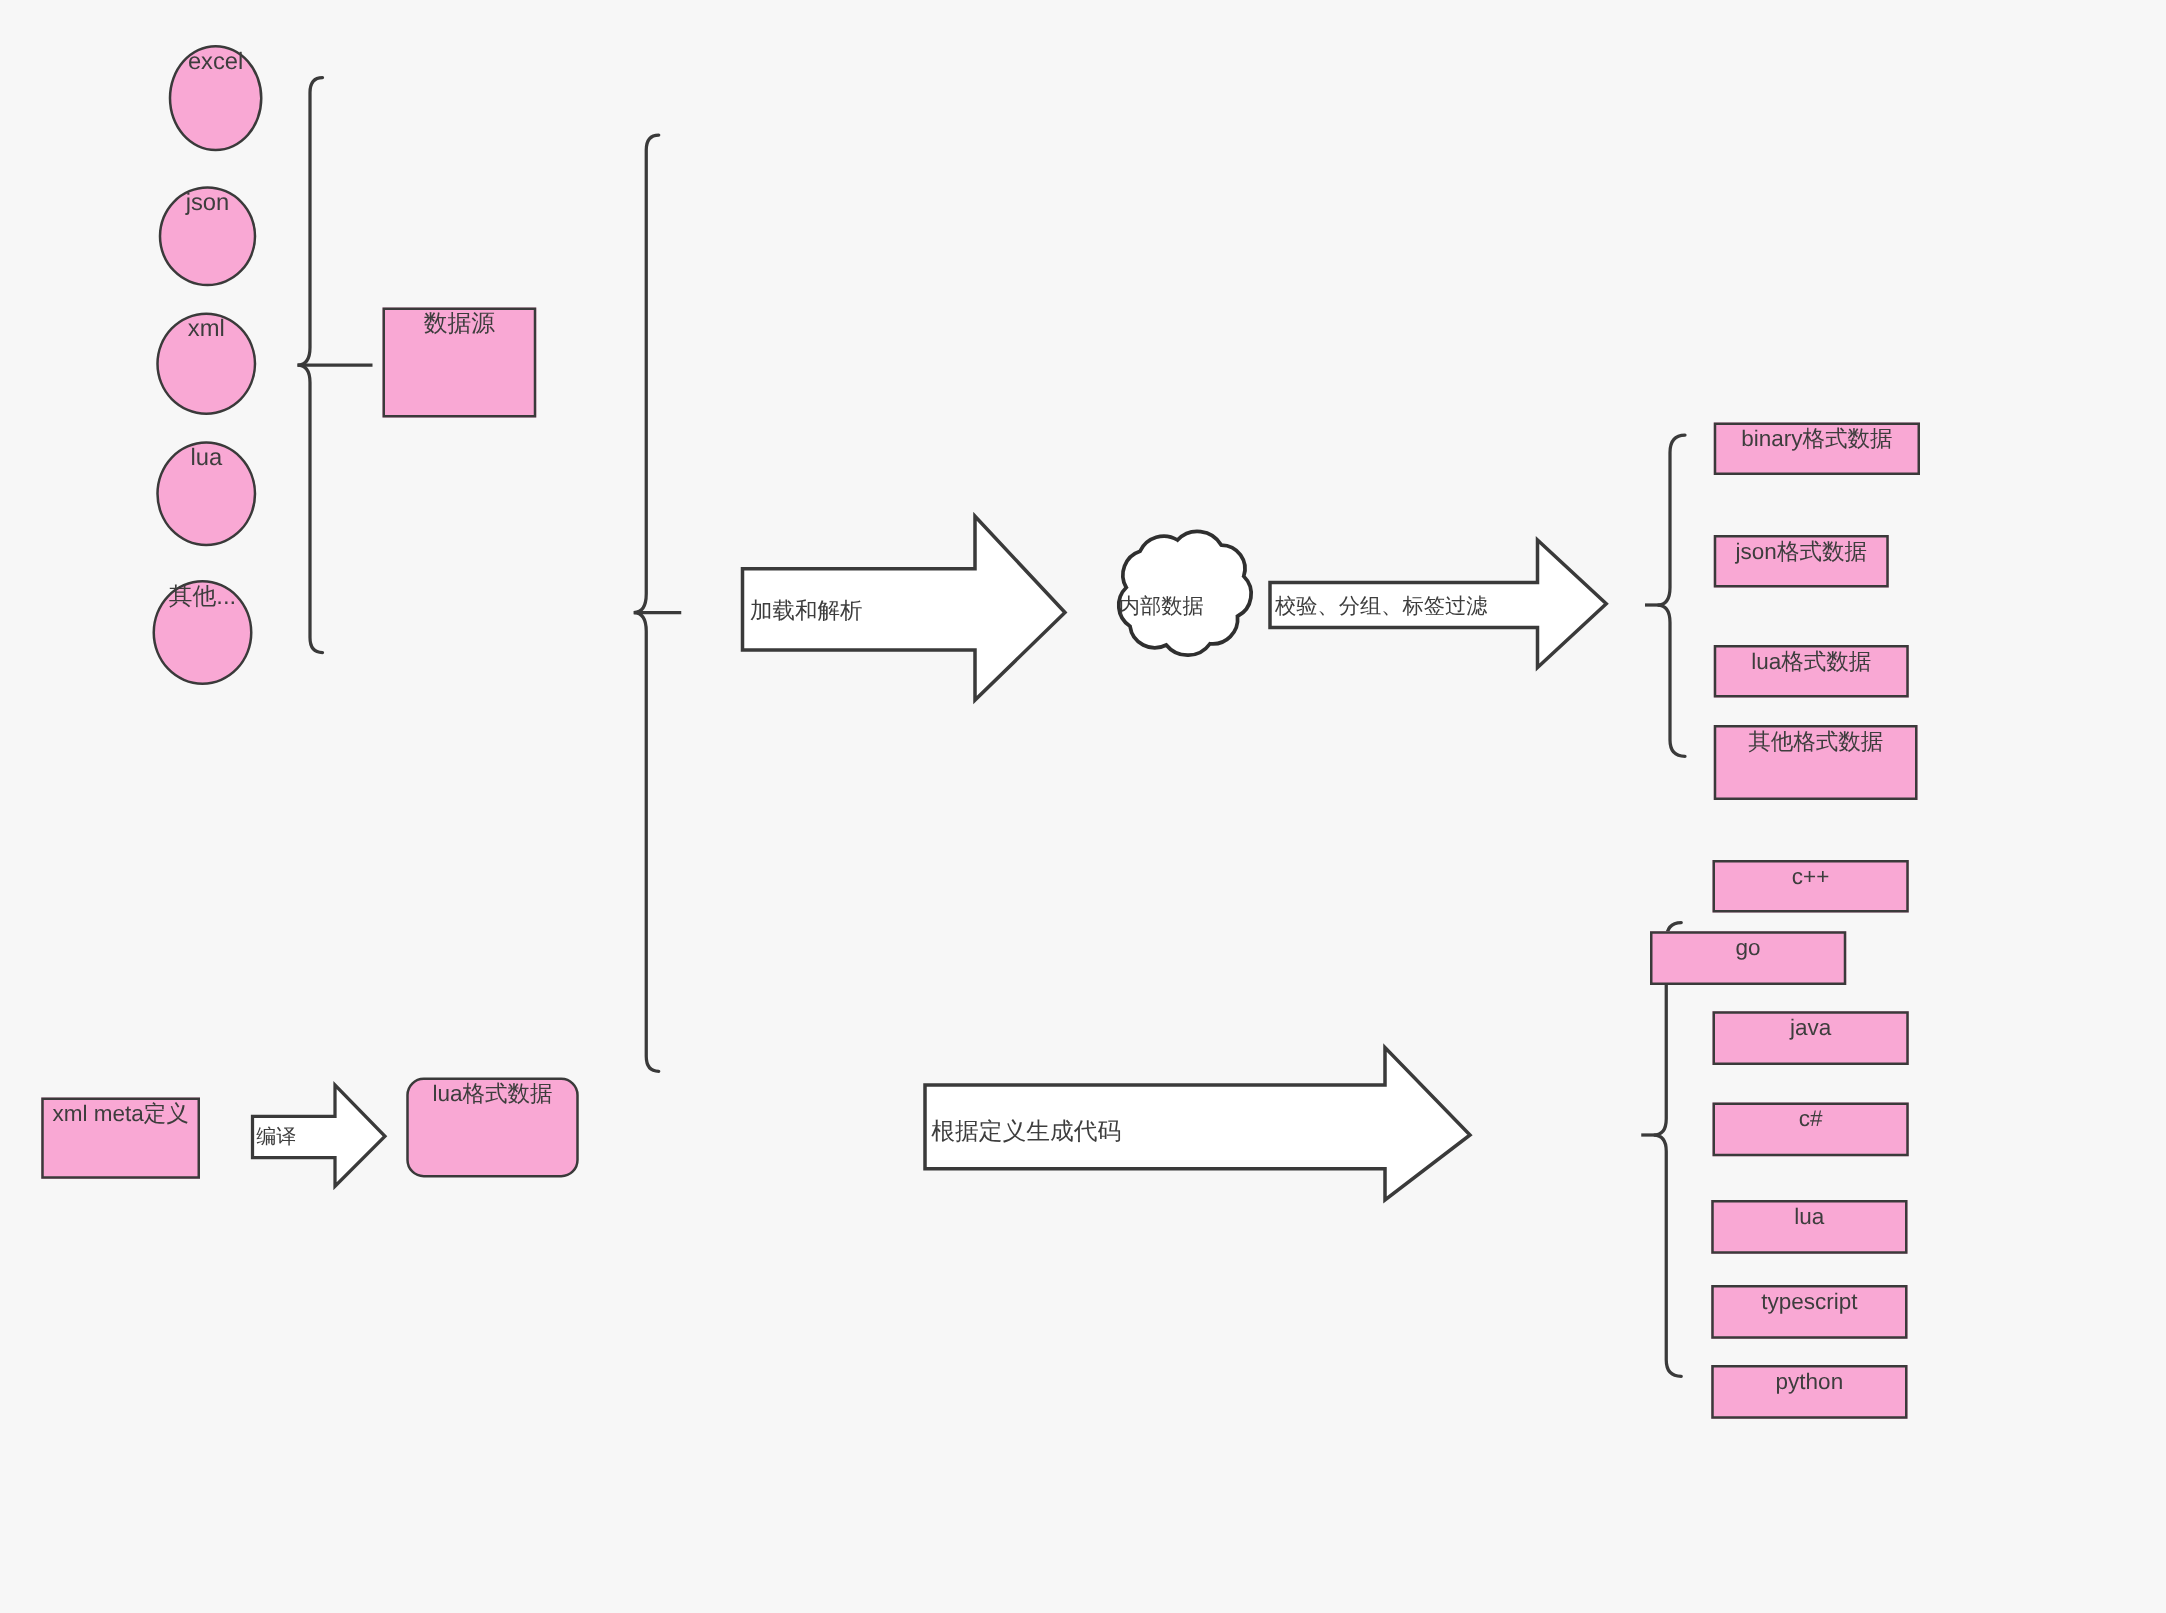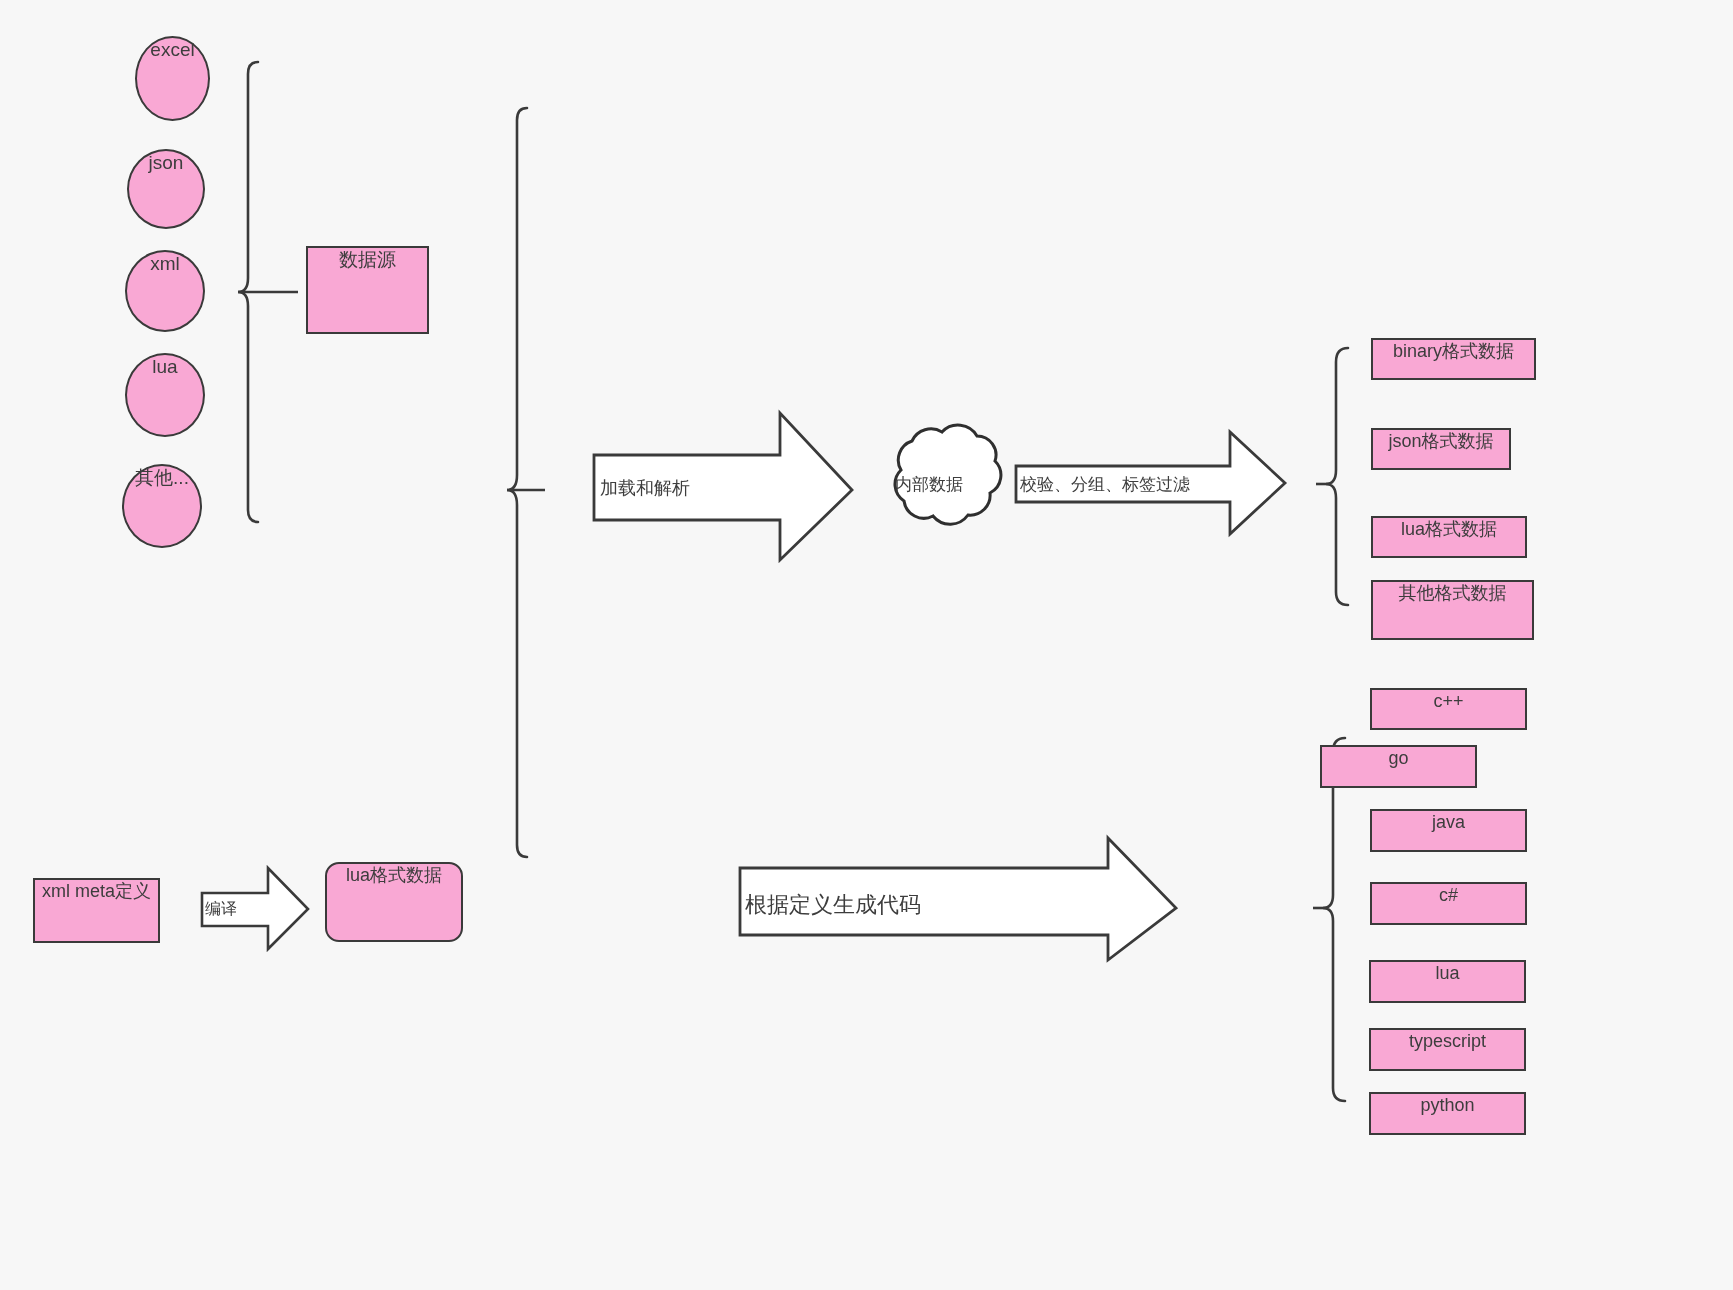--- a/index.html
+++ b/index.html
@@ -84,21 +84,21 @@
   </div>
 
   <div class="arrow-text" style="left:895px;top:462px;width:100px;height:44px;font-size:17px;">
     <span>内部数据</span>
   </div>
 
   <div class="arrow-text" style="left:1020px;top:462px;width:212px;height:44px;font-size:17px;">
     <span>校验、分组、标签过滤</span>
   </div>
 
-  <div class="arrow-text" style="left:745px;top:885px;width:360px;height:40px;font-size:22px;">
+  <div class="arrow-text" style="left:745px;top:885px;width:360px;height:40px;font-size:19px;">
     <span>根据定义生成代码</span>
   </div>
 
   <div class="node rect" style="left:1371px;top:338px;width:165px;height:42px;font-size:18px;">
     <span class="lbl">binary格式数据</span>
   </div>
   <div class="node rect" style="left:1371px;top:428px;width:140px;height:42px;font-size:18px;">
     <span class="lbl">json格式数据</span>
   </div>
   <div class="node rect" style="left:1371px;top:516px;width:156px;height:42px;font-size:18px;">

